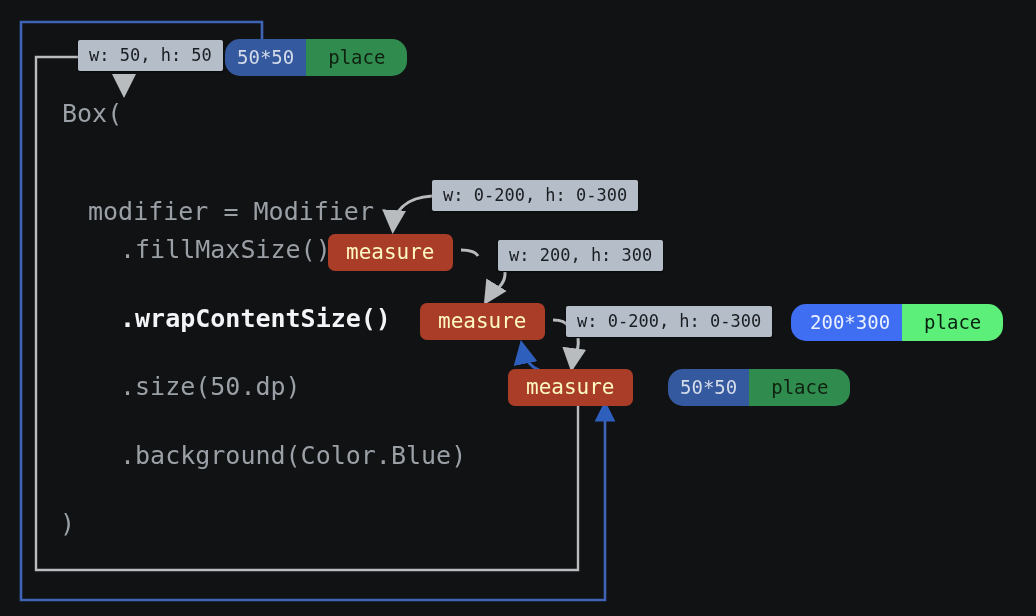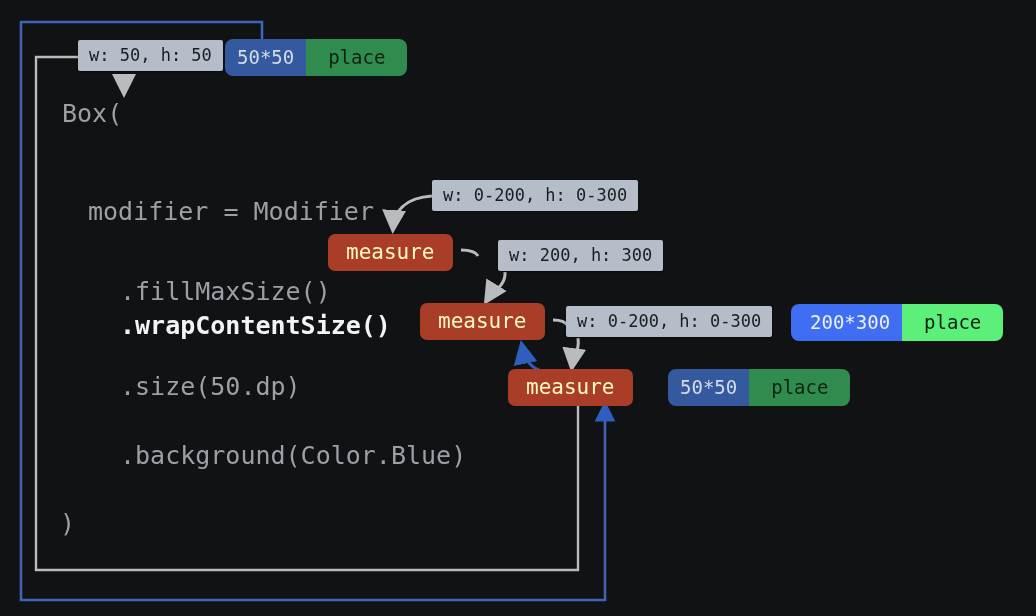--- a/index.html
+++ b/index.html
@@ -45,21 +45,21 @@
     border-radius:7px;
     padding:8px 18px;
     white-space:nowrap;
     line-height:1;
   }
 
   .pill{
     position:absolute;
     display:flex;
     align-items:stretch;
-    border-radius:8px;
+    border-radius:15px;
     overflow:hidden;
     font-family:"DejaVu Sans Mono", monospace;
     font-size:19px;
     line-height:1;
     white-space:nowrap;
   }
   .pill .size{padding:9px 12px;}
   .pill .place{padding:9px 22px;}
 
   .pill.dim .size{background:#35599e;color:#d4dcea;}
@@ -115,22 +115,22 @@
       <path d="M578,338 C580,352 573,358 572,366" fill="none" stroke="#b9bcbf" stroke-width="3" marker-end="url(#ah-gray)"></path>
     </g>
 
     <g>
       <path d="M539,370 C528,366 524,356 522,346" fill="none" stroke="#2f5fbd" stroke-width="3" marker-end="url(#ah-blue)"></path>
     </g>
   </svg>
 
   <div class="code" style="left:62px;  top:99px;">Box(</div>
   <div class="code" style="left:88px;  top:167px;margin-top:30px;">modifier = Modifier</div>
-  <div class="code" style="left:120px; top:235px;margin-top:42px;">.fillMaxSize()</div>
-  <div class="code hl" style="left:120px; top:304px;margin-top:7px;">.wrapContentSize()</div>
+  <div class="code" style="left:120px; top:235px;">.fillMaxSize()</div>
+  <div class="code hl" style="left:120px; top:304px;">.wrapContentSize()</div>
   <div class="code" style="left:120px; top:372px;">.size(50.dp)</div>
   <div class="code" style="left:120px; top:441px;">.background(Color.Blue)</div>
   <div class="code" style="left:60px;  top:509px;">)</div>
 
   <div class="chip" style="left:78px;  top:40px;">w: 50, h: 50</div>
   <div class="chip" style="left:432px; top:180px;">w: 0-200, h: 0-300</div>
   <div class="chip" style="left:498px; top:240px;">w: 200, h: 300</div>
   <div class="chip" style="left:566px; top:306px;">w: 0-200, h: 0-300</div>
 
   <div class="measure" style="left:328px; top:234px;">measure</div>

